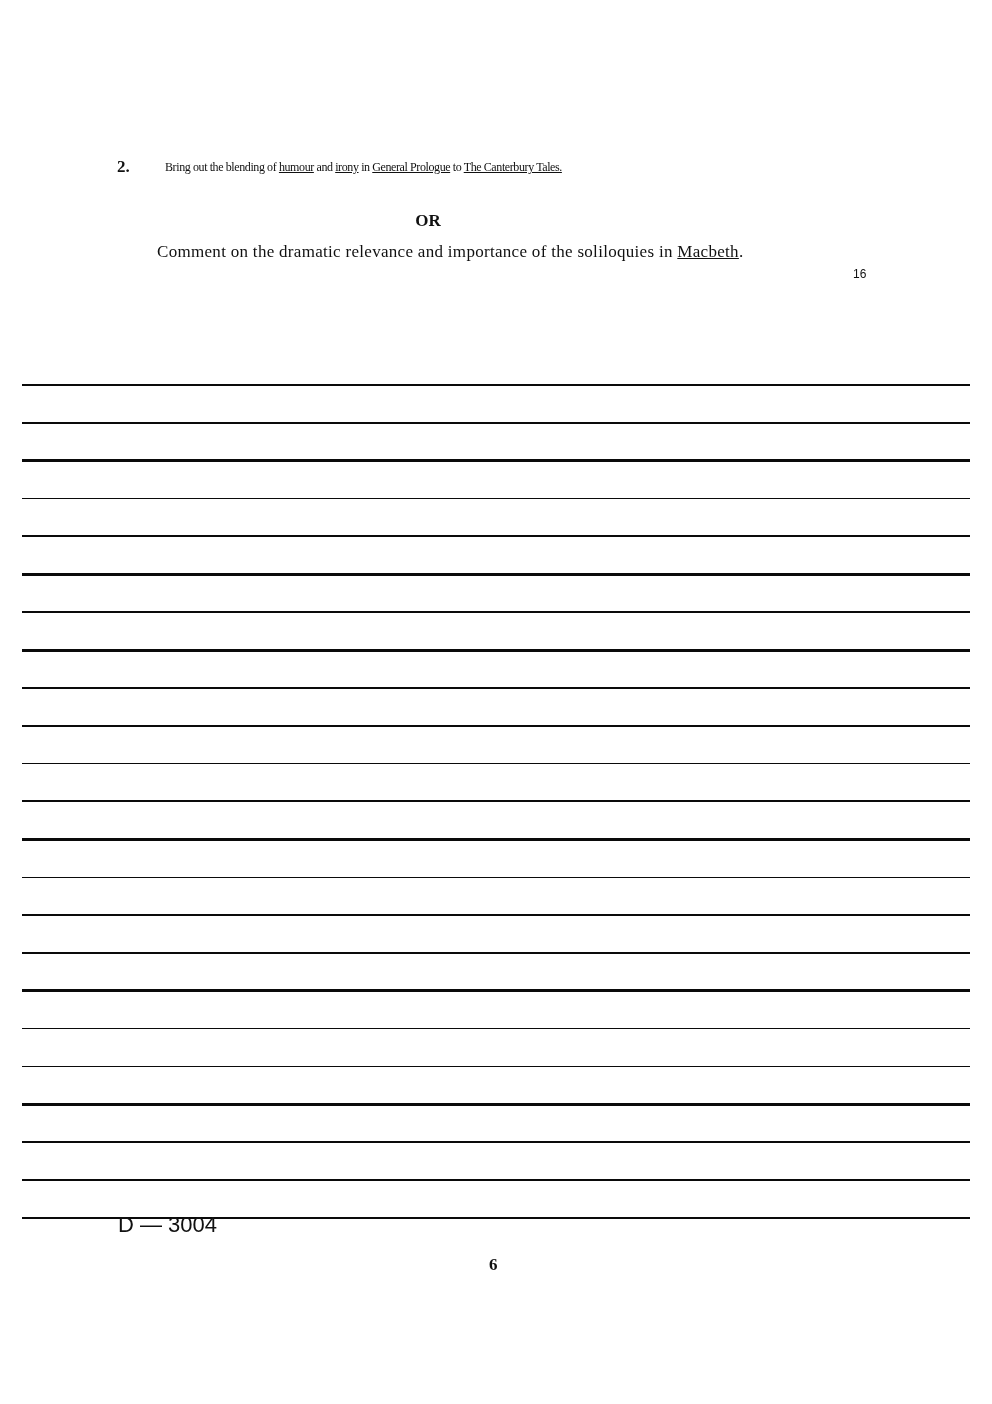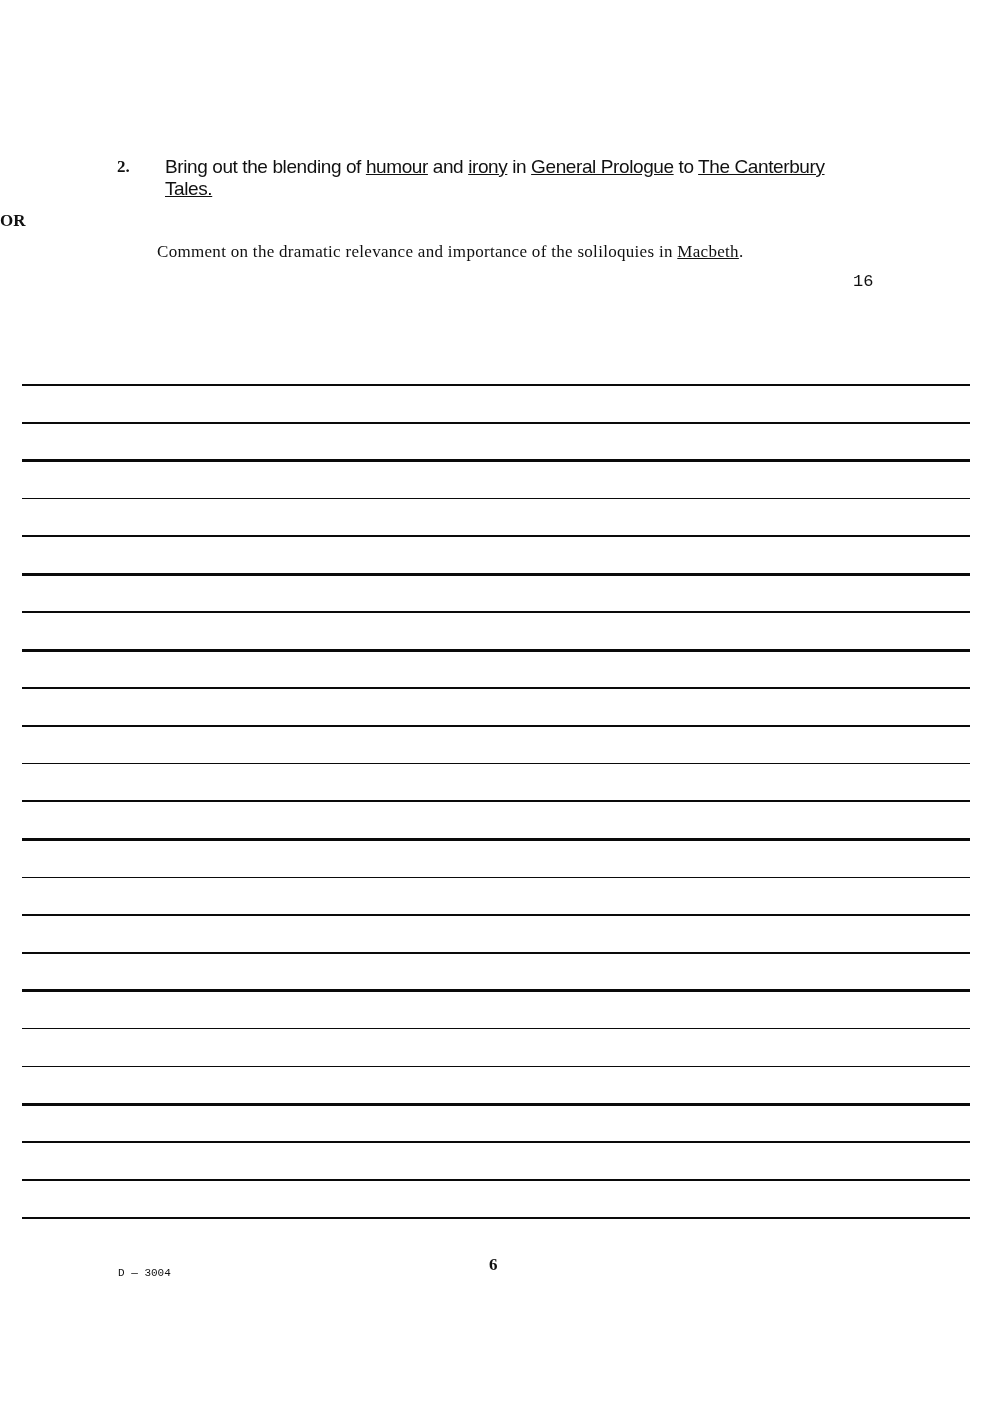--- a/index.html
+++ b/index.html
@@ -27,75 +27,76 @@
     }
     .q-number {
       width: 48px;
       font-family: "Liberation Serif", serif;
       font-weight: bold;
       font-size: 17px;
       line-height: 22px;
     }
     .q-text {
       width: 662px;
-      font-family: Liberation Sans, sans-serif;
-      font-size: 19px;
+      font-family: Liberation Serif, serif;
+      font-size: 12px;
       line-height: 22px;
       letter-spacing: -0.4px;
     }
     .u { text-decoration: underline; }
     .or-label {
       position: absolute;
       left: 0;
       width: 856px;
       top: 210px;
+      text-align: center;
       font-family: "Liberation Serif", serif;
       font-weight: bold;
       font-size: 17px;
       line-height: 22px;
     }
     .alt-question {
       position: absolute;
       left: 157px;
       top: 241px;
       width: 662px;
       font-family: "Liberation Serif", serif;
       font-size: 17px;
       line-height: 22px;
       text-align: justify;
       text-align-last: left;
       letter-spacing: 0.3px;
     }
     .marks {
       position: absolute;
       left: 853px;
-      top: 271px;
-      font-family: Liberation Mono, monospace;
-      font-size: 17px;
+      top: 263px;
+      font-family: Liberation Sans, sans-serif;
+      font-size: 12px;
       line-height: 22px;
     }
     .ruled-lines {
       position: absolute;
       left: 22px;
       top: 0;
       width: 948px;
       height: 1404px;
     }
     .rule {
       position: absolute;
       left: 0;
       width: 948px;
       background: #0a0a0a;
     }
     .footer-code {
       position: absolute;
       left: 118px;
-      top: 1262px;
-      font-family: Liberation Mono, monospace;
-      font-size: 11px;
+      top: 1214px;
+      font-family: Liberation Sans, sans-serif;
+      font-size: 22px;
       line-height: 22px;
     }
     .footer-page {
       position: absolute;
       left: 489px;
       top: 1254px;
       font-family: "Liberation Serif", serif;
       font-weight: bold;
       font-size: 17px;
       line-height: 22px;

